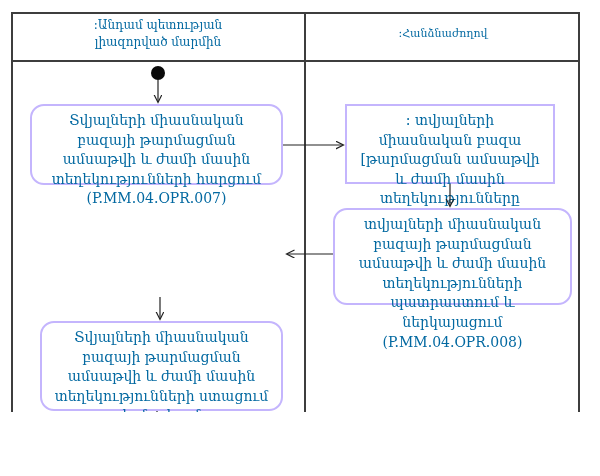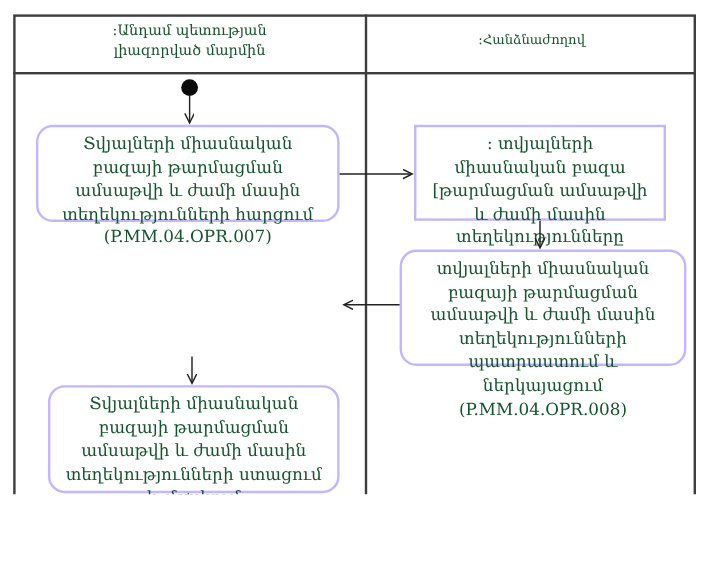--- a/index.html
+++ b/index.html
@@ -1,19 +1,19 @@
 <!DOCTYPE html>
 <html><head>
 <meta charset="utf-8">
 <style>
   html,body{margin:0;padding:0;background:#ffffff;}
   .canvas{
     position:relative;width:600px;height:412px;background:#ffffff;overflow:hidden;
     font-family:"DejaVu Serif","DejaVu Sans","Liberation Serif",serif;
-    color:#14532d;
+    color:#0369a1;
   }
   .frame{
     position:absolute;left:11px;top:12px;width:565px;height:447px;
     border:2px solid #3d3d3d;background:transparent;
   }
   .lane-divider{
     position:absolute;left:304px;top:12px;width:2px;height:451px;background:#3d3d3d;
   }
   .header-sep{
     position:absolute;left:11px;top:60px;width:569px;height:2px;background:#3d3d3d;

